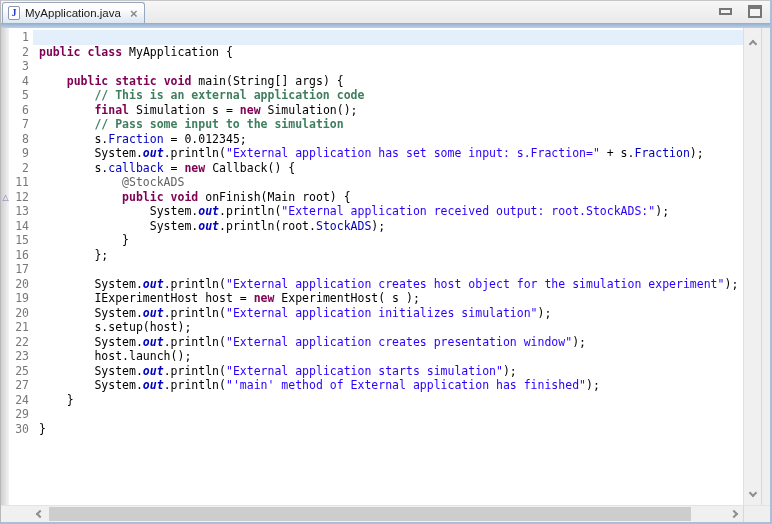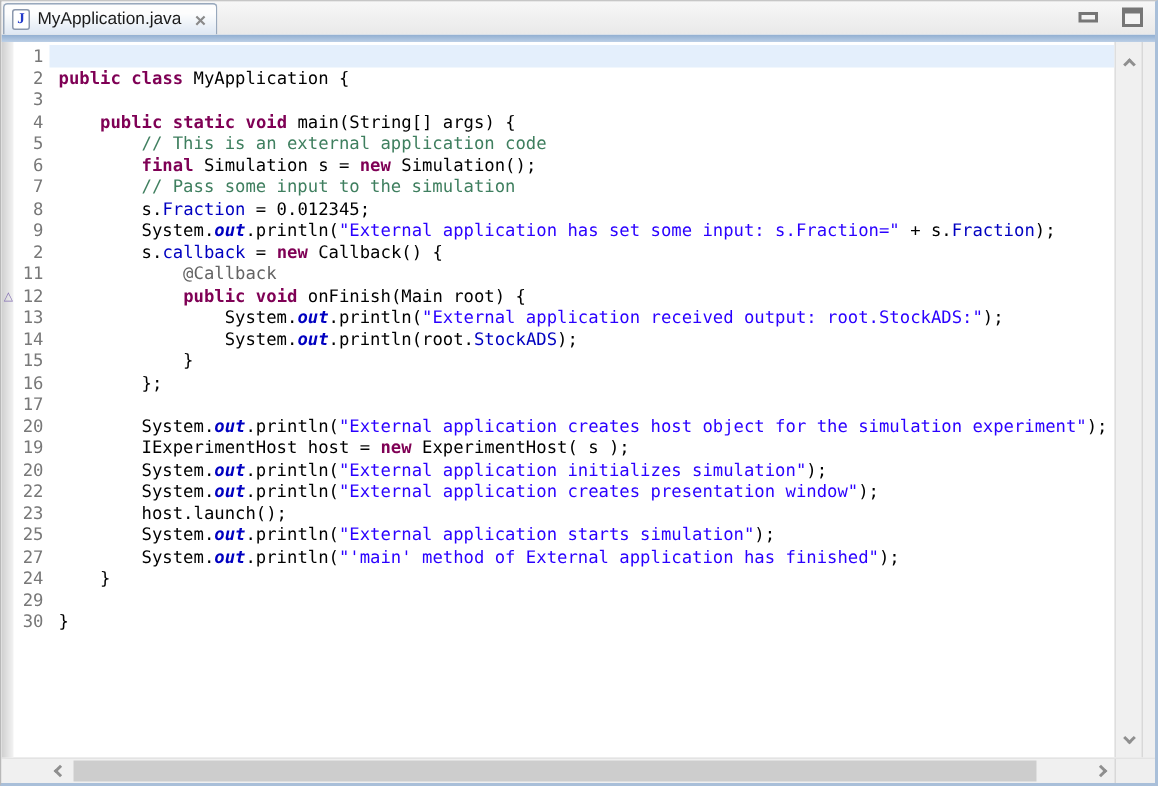--- a/index.html
+++ b/index.html
@@ -54,21 +54,21 @@
   .line { display:flex; height:14.5px; }
   .line, .line span {
     font-family:"DejaVu Sans Mono", monospace;
     font-size:11.5px; line-height:14.5px;
   }
   .ln { flex:0 0 24px; text-align:right; padding-right:4px; color:#787878; }
   .code { flex:1; padding-left:6px; white-space:pre; }
   .code.hl { background:#e4effc; }
   .t-k { color:#7F0055; font-weight:bold; }
   .t-s { color:#2A00FF; }
-  .t-c { color:#3F7F5F; }
+  .t-c { color:#3F7F5F;font-weight:bold; }
   .t-f { color:#0000C0; }
   .t-o { color:#0000C0; font-weight:bold; font-style:italic; }
   .t-a { color:#646464; }
   .t-d { color:#000000; }
   
   .vscroll {
     flex:0 0 18px; background:#f0f0f0; border-left:1px solid #dedede;
     display:flex; flex-direction:column; justify-content:space-between;
     align-items:center; padding:5px 0;
   }
@@ -144,21 +144,21 @@
         <div class="line">
           <span class="ln">9</span>
           <span class="code"><span class="t-d">        System.</span><span class="t-o">out</span><span class="t-d">.println(</span><span class="t-s">"External application has set some input: s.Fraction="</span><span class="t-d"> + s.</span><span class="t-f">Fraction</span><span class="t-d">);</span></span>
         </div>
         <div class="line">
           <span class="ln">2</span>
           <span class="code"><span class="t-d">        s.</span><span class="t-f">callback</span><span class="t-d"> = </span><span class="t-k">new</span><span class="t-d"> Callback() {</span></span>
         </div>
         <div class="line">
           <span class="ln">11</span>
-          <span class="code"><span class="t-a">            @Callback</span></span>
+          <span class="code"><span class="t-a">            @StockADS</span></span>
         </div>
         <div class="line">
           <span class="ln">12</span>
           <span class="code"><span class="t-d">            </span><span class="t-k">public</span><span class="t-d"> </span><span class="t-k">void</span><span class="t-d"> onFinish(Main root) {</span></span>
         </div>
         <div class="line">
           <span class="ln">13</span>
           <span class="code"><span class="t-d">                System.</span><span class="t-o">out</span><span class="t-d">.println(</span><span class="t-s">"External application received output: root.StockADS:"</span><span class="t-d">);</span></span>
         </div>
         <div class="line">
@@ -181,20 +181,24 @@
           <span class="ln">20</span>
           <span class="code"><span class="t-d">        System.</span><span class="t-o">out</span><span class="t-d">.println(</span><span class="t-s">"External application creates host object for the simulation experiment"</span><span class="t-d">);</span></span>
         </div>
         <div class="line">
           <span class="ln">19</span>
           <span class="code"><span class="t-d">        IExperimentHost host = </span><span class="t-k">new</span><span class="t-d"> ExperimentHost( s );</span></span>
         </div>
         <div class="line">
           <span class="ln">20</span>
           <span class="code"><span class="t-d">        System.</span><span class="t-o">out</span><span class="t-d">.println(</span><span class="t-s">"External application initializes simulation"</span><span class="t-d">);</span></span>
+        </div>
+        <div class="line">
+          <span class="ln">21</span>
+          <span class="code"><span class="t-d">        s.setup(host);</span></span>
         </div>
         <div class="line">
           <span class="ln">22</span>
           <span class="code"><span class="t-d">        System.</span><span class="t-o">out</span><span class="t-d">.println(</span><span class="t-s">"External application creates presentation window"</span><span class="t-d">);</span></span>
         </div>
         <div class="line">
           <span class="ln">23</span>
           <span class="code"><span class="t-d">        host.launch();</span></span>
         </div>
         <div class="line">

